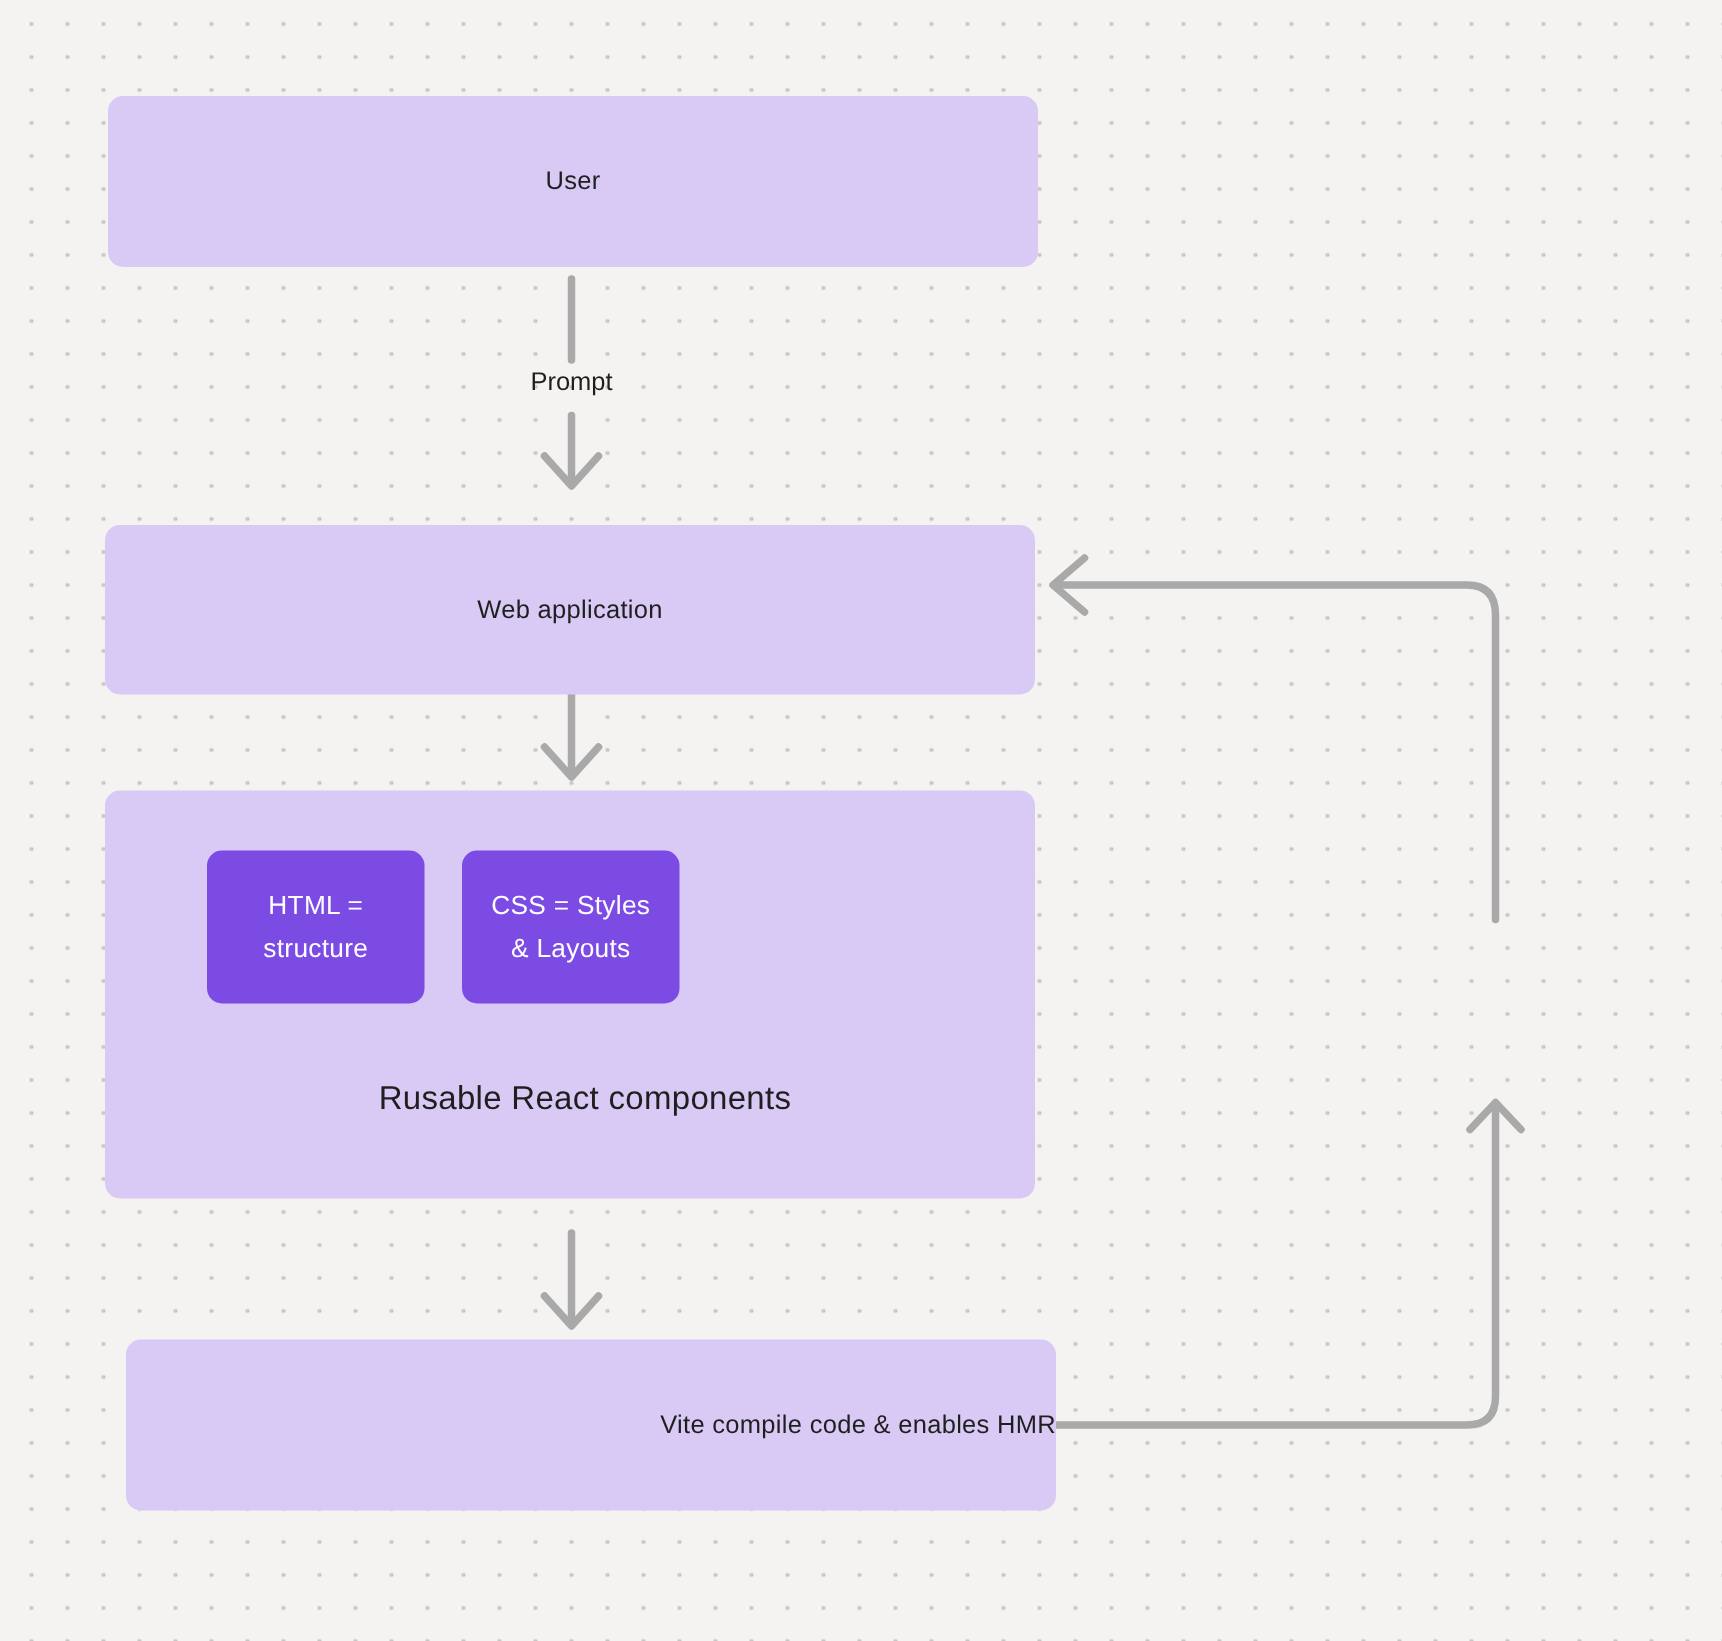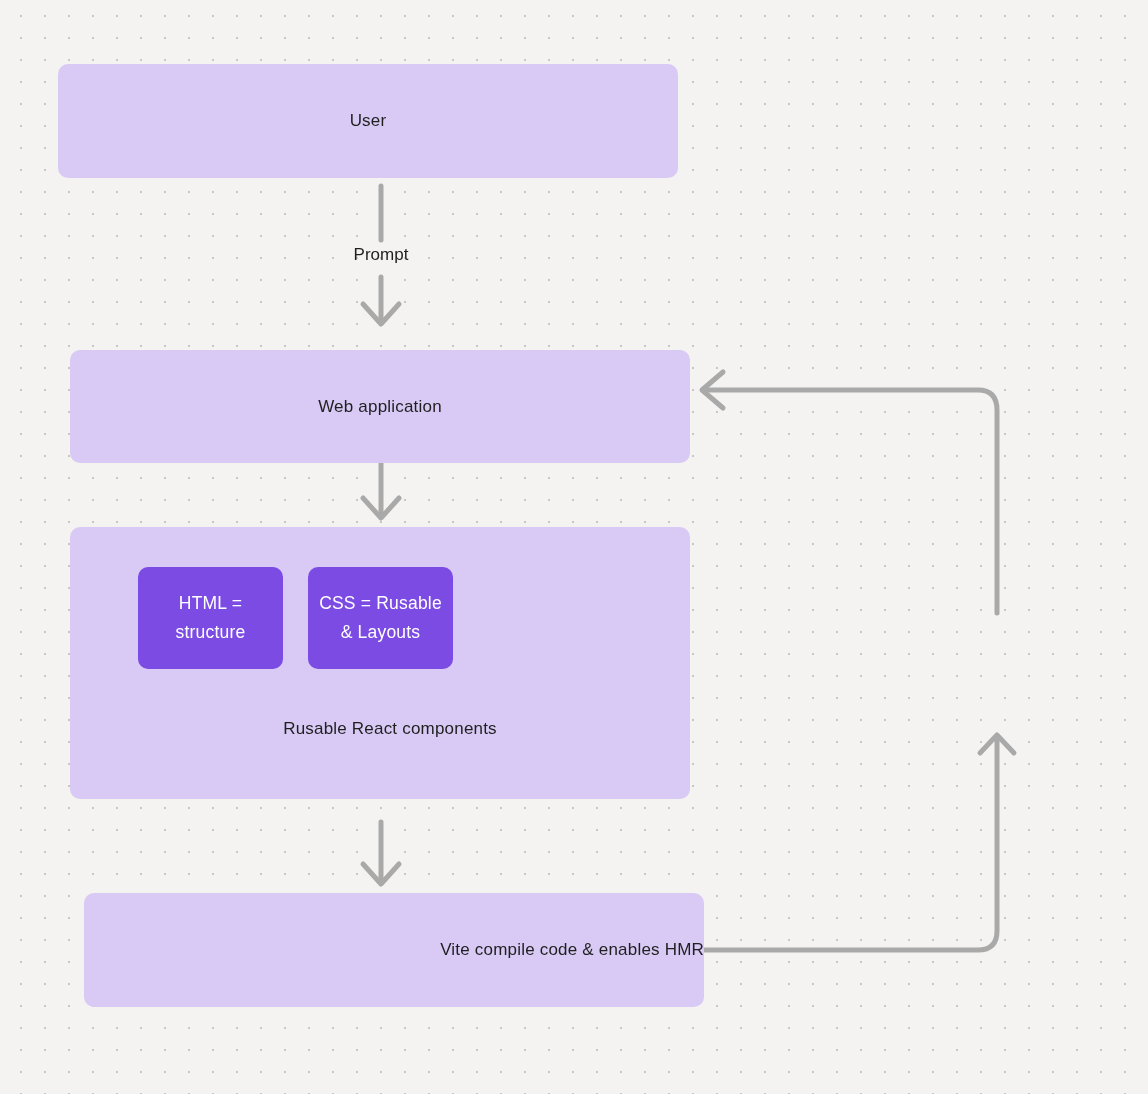--- a/index.html
+++ b/index.html
@@ -32,21 +32,21 @@
     background: var(--box-fill, #d8caf5);
     color: var(--text-color, #1f1f1f);
     display: flex;
     align-items: center;
     justify-content: center;
     font-size: 17px;
     font-weight: 500;
     letter-spacing: 0.2px;
   }
 
-  .node-user   { left: 58px;  top: 64px;  width: 620px; height: 114px; }
+  .node-user   { left: 72px;  top: 64px;  width: 620px; height: 114px; }
   .node-webapp { left: 70px;  top: 350px; width: 620px; height: 113px; }
   .node-group  { left: 70px;  top: 527px; width: 620px; height: 272px; display: block; }
   .node-vite   { left: 84px;  top: 893px; width: 620px; height: 114px; justify-content: flex-end; }
   .node-render { left: 903px; top: 613px; width: 190px; height: 115px; }
 
   .chip {
     position: absolute;
     top: 40px;
     width: 145px;
     height: 102px;
@@ -64,21 +64,21 @@
   }
   .chip-1 { left: 68px; }
   .chip-2 { left: 238px; }
   .chip-3 { left: 408px; }
 
   .group-label {
     position: absolute;
     left: 0; right: 0;
     top: 192px;
     text-align: center;
-    font-size: 17px;
+    font-size: 22px;
     font-weight: 500;
     color: var(--text-color, #1f1f1f);
     margin-left: 20px;
   }
 
   .edge-label {
     position: absolute;
     left: 331px;
     top: 245px;
     width: 100px;
@@ -131,21 +131,21 @@
   <div class="node node-webapp">
     <span>Web application</span>
   </div>
 
   <div class="node node-group">
     <div class="chip chip-1">
       <span>HTML =</span>
       <span>structure</span>
     </div>
     <div class="chip chip-2">
-      <span>CSS = Rusable</span>
+      <span>CSS = Styles</span>
       <span>&amp; Layouts</span>
     </div>
     <div class="group-label">Rusable React components</div>
   </div>
 
   <div class="node node-vite">
     <span>Vite compile code &amp; enables HMR</span>
   </div>
 
 

